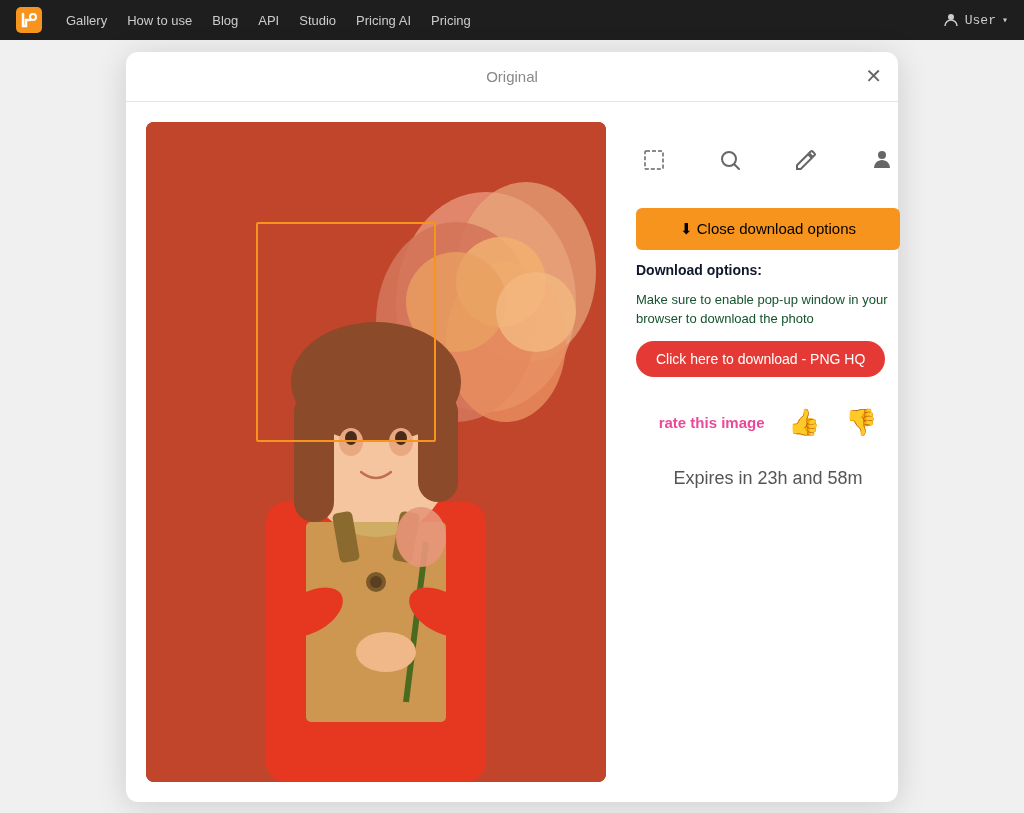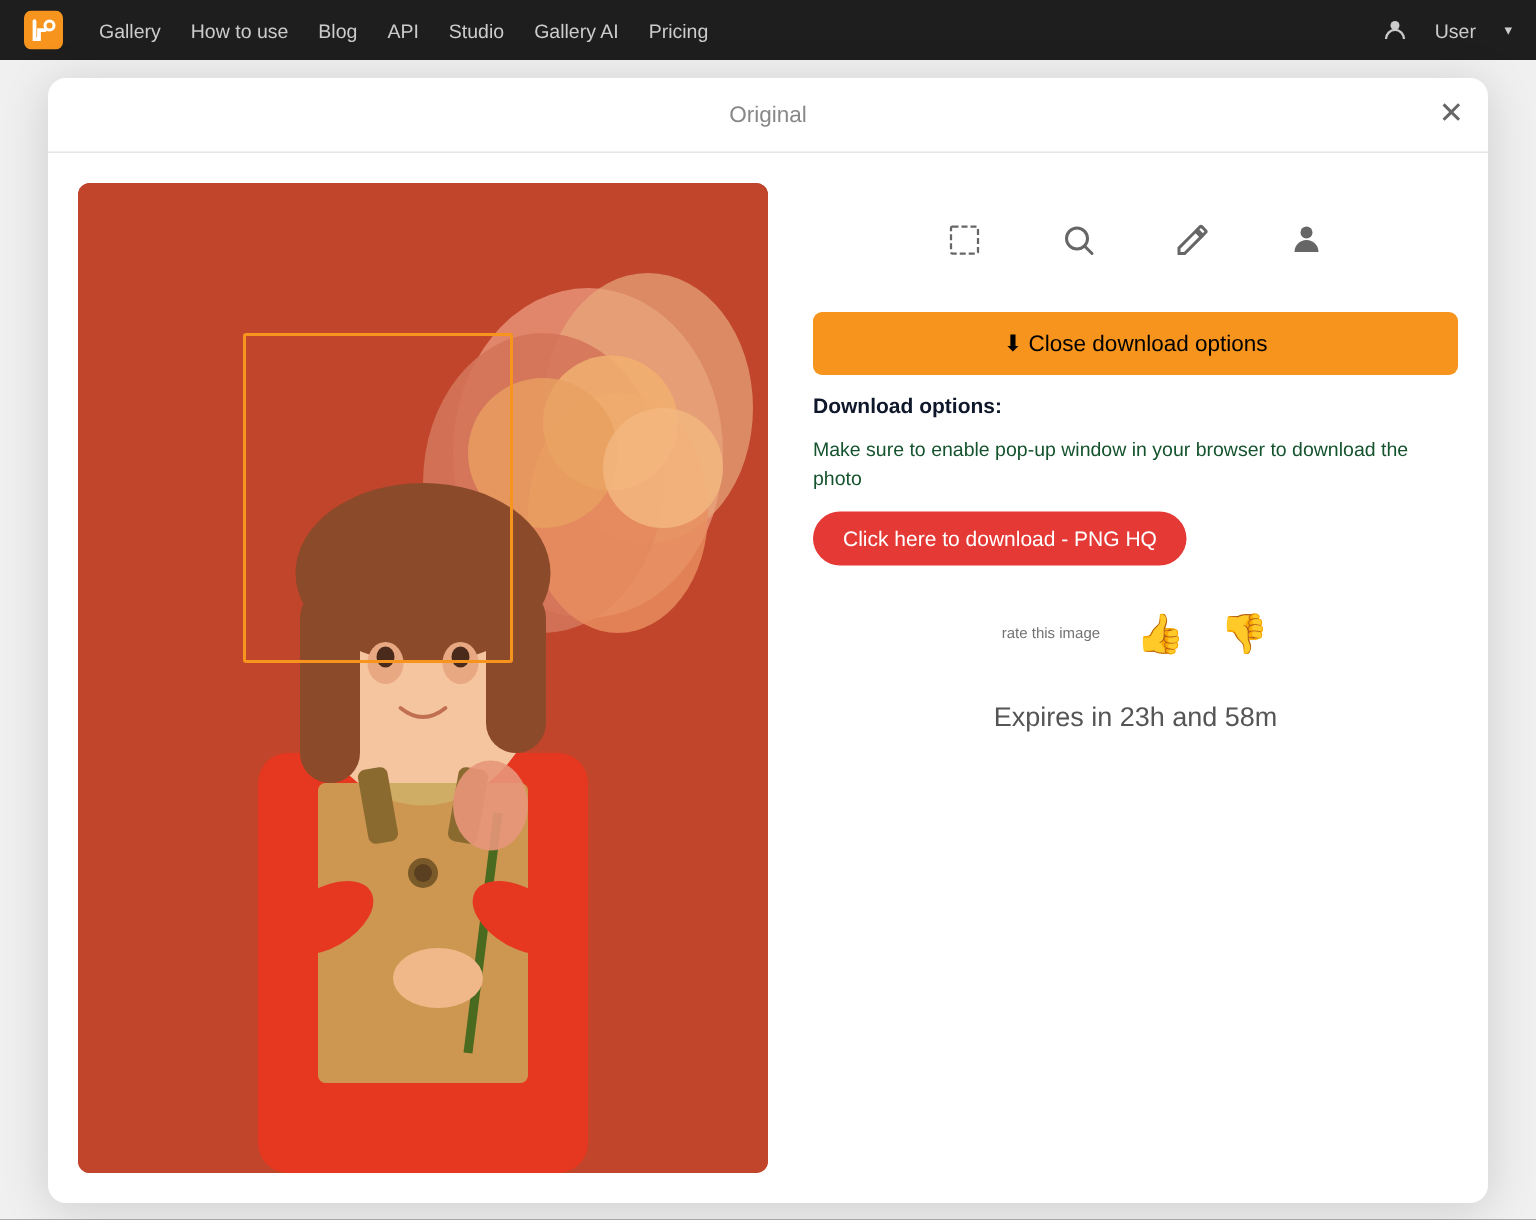--- a/index.html
+++ b/index.html
@@ -37,42 +37,43 @@
     }
     .nav-link {
       color: #ccc;
       font-size: 13px;
       text-decoration: none;
       cursor: pointer;
     }
     .nav-user {
       display: flex;
       align-items: center;
-      gap: 19px;
+      gap: 6px;
       color: #ccc;
       font-size: 13px;
       cursor: pointer;
+      font-family: Liberation Mono, monospace;
     }
 
     
     .main-content {
       background: #f0f0f0;
       width: 100%;
       height: calc(813px - 40px);
       display: flex;
       align-items: center;
       justify-content: center;
       padding: 20px;
     }
 
     
     .card {
       background: #fff;
       border-radius: 12px;
-      width: 960px;
+      width: 772px;
       max-height: 750px;
       position: relative;
       display: flex;
       flex-direction: column;
       box-shadow: 0 4px 32px rgba(0,0,0,0.15);
     }
 
     
     .tabs {
       display: flex;
@@ -244,22 +245,23 @@
 
     
     .rating-section {
       display: flex;
       align-items: center;
       gap: 24px;
       justify-content: center;
       padding: 10px 0;
     }
     .rating-label {
-      font-size: 10px;
-      color: #737373;
+      font-size: 15px;
+      color: #ec4899;
+      font-weight: bold;
     }
     .rating-btn {
       background: none;
       border: none;
       cursor: pointer;
       font-size: 26px;
     }
     .rating-btn.thumbs-up {
       color: #1e88e5;
     }
@@ -284,21 +286,21 @@
       <path d="M7 7 L7 19 L10 19 L10 13 L14 13" stroke="white" stroke-width="2.5" fill="none" stroke-linecap="round"></path>
       <circle cx="17" cy="10" r="3" stroke="white" stroke-width="2" fill="none"></circle>
     </svg>
   </div>
   <div class="nav-links">
     <a class="nav-link">Gallery</a>
     <a class="nav-link">How to use</a>
     <a class="nav-link">Blog</a>
     <a class="nav-link">API</a>
     <a class="nav-link">Studio</a>
-    <a class="nav-link">Gallery AI</a>
+    <a class="nav-link">Pricing AI</a>
     <a class="nav-link">Pricing</a>
   </div>
   <div class="nav-user">
     <svg width="16" height="16" viewBox="0 0 16 16" fill="none">
       <circle cx="8" cy="5" r="3" fill="#ccc"></circle>
       <path d="M2 14c0-3.3 2.7-6 6-6s6 2.7 6 6" stroke="#ccc" stroke-width="1.5" fill="none"></path>
     </svg>
     <span>User</span>
     <span style="color:#ccc;font-size:10px;">▾</span>
   </div>

